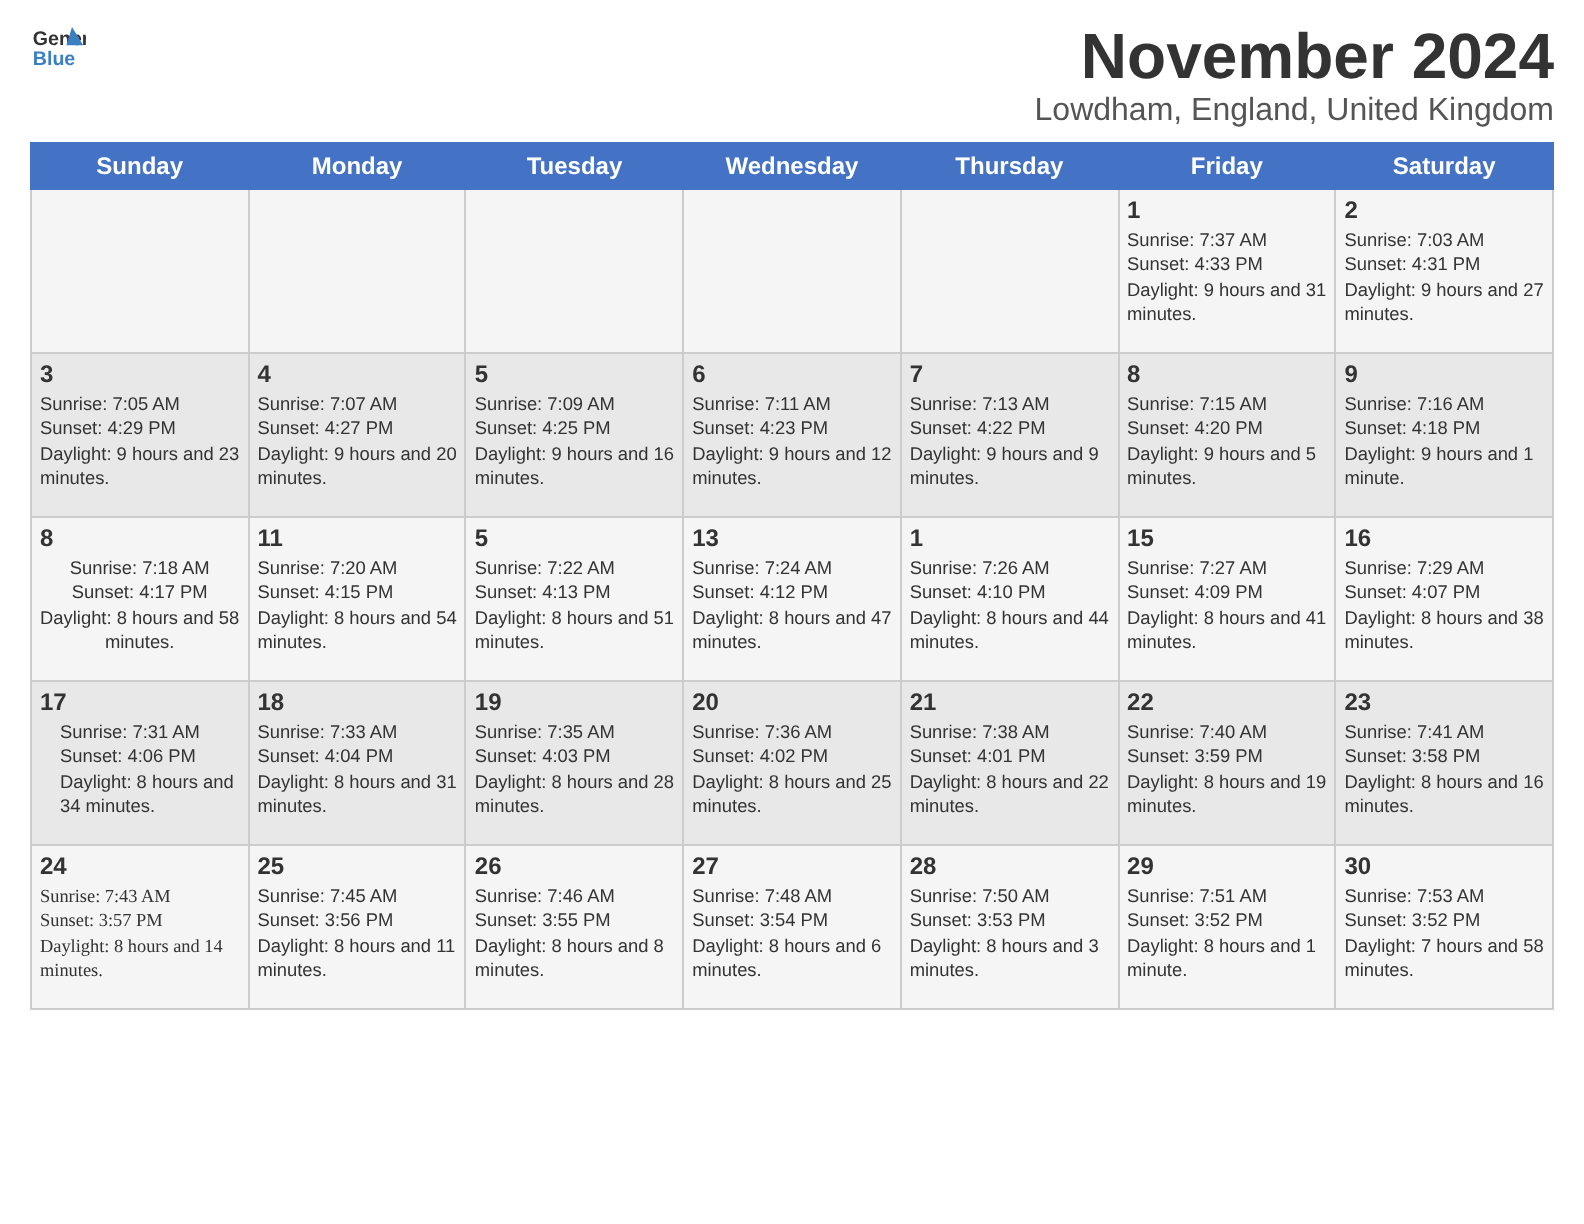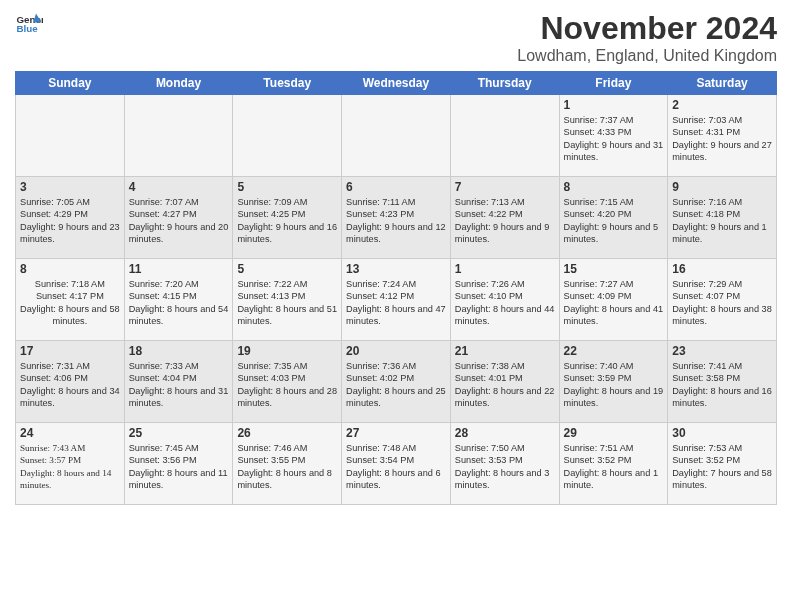--- a/index.html
+++ b/index.html
@@ -218,21 +218,21 @@
           <td>
             <span class="day-number">16</span>
             <div class="cell-text" style="white-space: pre-line;">Sunrise: 7:29 AM
 Sunset: 4:07 PM
 Daylight: 8 hours and 38 minutes.</div>
           </td>
         </tr>
         <tr>
           <td>
             <span class="day-number">17</span>
-            <div class="cell-text" style="white-space: pre-line;">Sunrise: 7:31 AM
+            <div class="cell-text" style="white-space: pre-line; margin-left: 10px;">Sunrise: 7:31 AM
 Sunset: 4:06 PM
 Daylight: 8 hours and 34 minutes.</div>
           </td>
           <td>
             <span class="day-number">18</span>
             <div class="cell-text" style="white-space: pre-line;">Sunrise: 7:33 AM
 Sunset: 4:04 PM
 Daylight: 8 hours and 31 minutes.</div>
           </td>
           <td>

